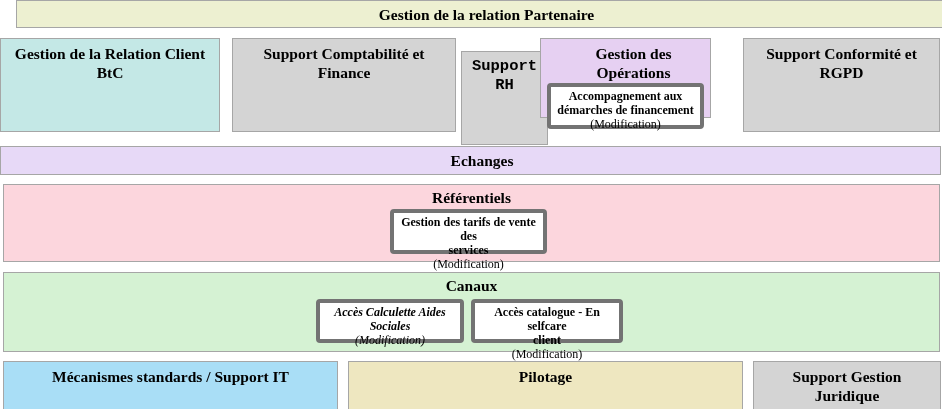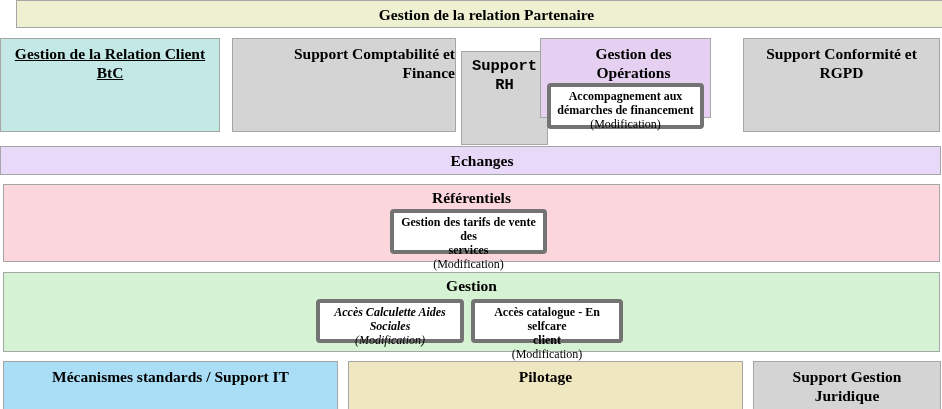--- a/index.html
+++ b/index.html
@@ -45,33 +45,33 @@
     line-height: 14px;
     white-space: pre-line;
   }
   .subbox-tag {
     font-size: 12px;
     line-height: 14px;
   }
 
   
   .c-banner { background: #edf0d1; }
-  .c-teal   { background: #c4e8e6; text-decoration: underline; }
+  .c-teal   { background: #c4e8e6; }
   .c-gray   { background: #d4d4d4; }
   .c-purple { background: #e6d0f2; }
   .c-lav    { background: #e7d9f7; }
   .c-pink   { background: #fcd6dd; }
   .c-green  { background: #d5f2d3; }
   .c-blue   { background: #a9def6; }
   .c-tan    { background: #eee7c0; }
 
   
   .pos-banner { left: 16px;   top: 2;   width: 941px; height: 28px; }
   .pos-cap0   { left: 3;   top: 38px;  width: 220px; height: 94px; }
-  .pos-cap1   { left: 232px; top: 38px; width: 224px; height: 94px; text-align: right; }
+  .pos-cap1   { left: 232px; top: 38px; width: 224px; height: 94px; }
   .pos-cap2   { left: 461px; top: 51px; width: 87px;  height: 94px; font-family: Liberation Mono, monospace; }
   .pos-cap3   { left: 540px; top: 38px; width: 171px; height: 80px; padding-left: 16px; }
   .pos-cap4   { left: 743px; top: 38px; width: 197px; height: 94px; }
   .pos-subd   { left: 6px;   top: 44px; width: 157px; height: 46px; }
   .pos-ech    { left: 0;     top: 146px; width: 941px; height: 29px; padding-left: 23px; }
   .pos-ref    { left: 3px;   top: 184px; width: 937px; height: 78px; padding-top: 3px; }
   .pos-subr   { left: 386px; top: 24px;  width: 157px; height: 45px; }
   .pos-can    { left: 3px;   top: 272px; width: 937px; height: 80px; padding-top: 3px; }
   .pos-subc1  { left: 312px; top: 26px;  width: 148px; height: 44px; font-style: italic; }
   .pos-subc2  { left: 467px; top: 26px;  width: 152px; height: 44px; }
@@ -125,21 +125,21 @@
   <div class="box c-pink pos-ref">
     <div class="cap-title">Référentiels</div>
     <div class="subbox pos-subr">
       <div class="subbox-title">Gestion des tarifs de vente des
 services</div>
       <div class="subbox-tag">(Modification)</div>
     </div>
   </div>
 
   <div class="box c-green pos-can">
-    <div class="cap-title">Gestion</div>
+    <div class="cap-title">Canaux</div>
     <div class="subbox pos-subc1">
       <div class="subbox-title">Accès Calculette Aides
 Sociales</div>
       <div class="subbox-tag">(Modification)</div>
     </div>
     <div class="subbox pos-subc2">
       <div class="subbox-title">Accès catalogue - En selfcare
 client</div>
       <div class="subbox-tag">(Modification)</div>
     </div>

